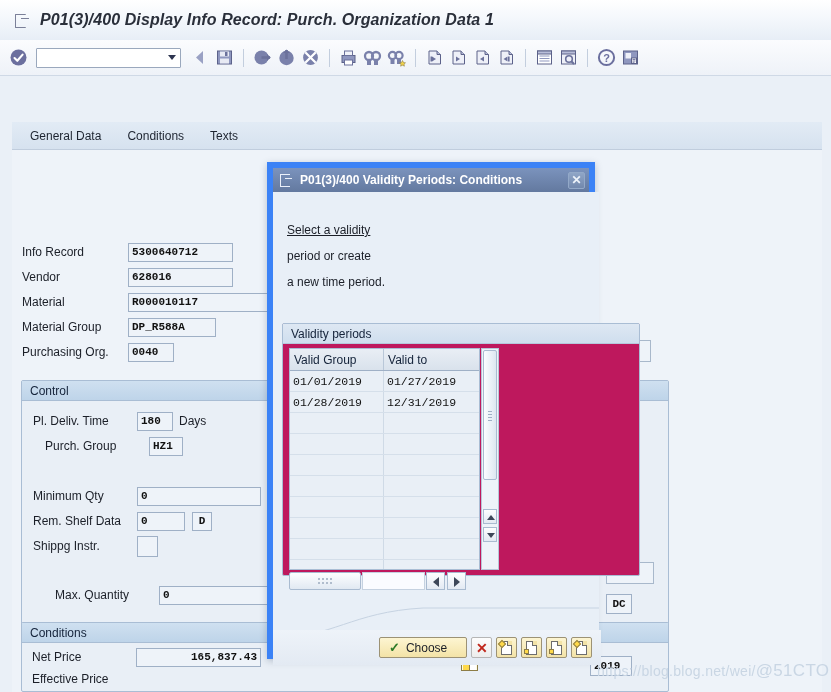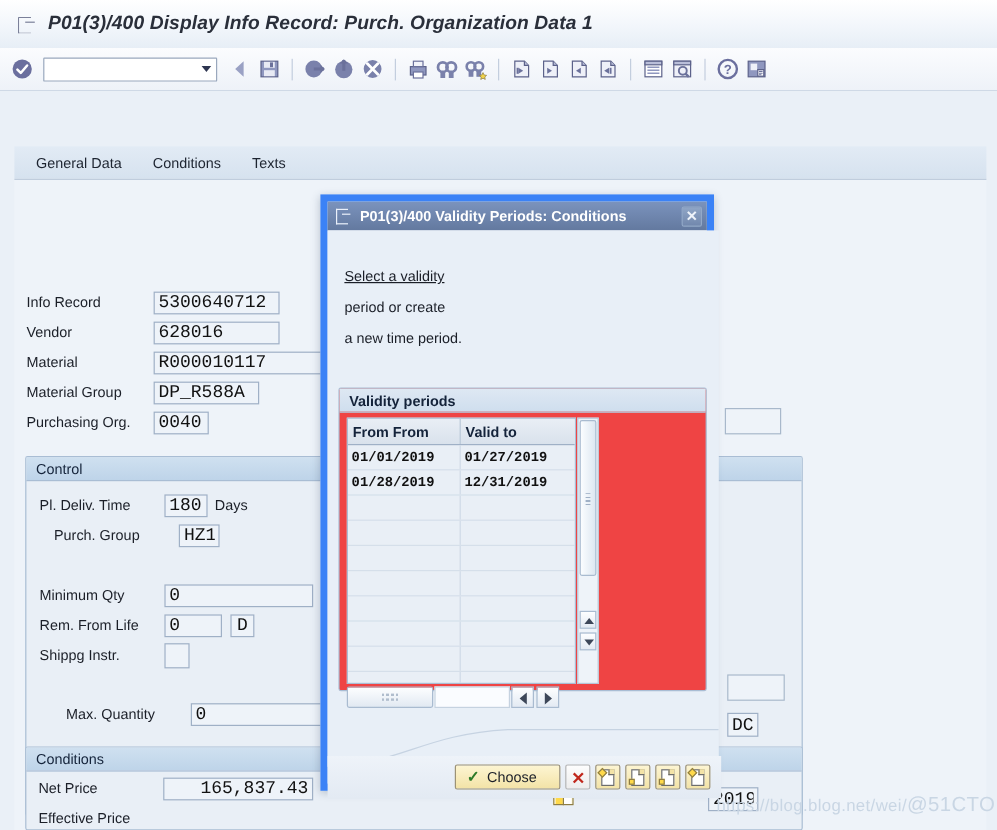--- a/index.html
+++ b/index.html
@@ -108,21 +108,21 @@
   }
 
   
   .fieldrow{ position:absolute; height:20px; display:flex; align-items:center; }
   .flabel{ font-size:12px;color:#1b1f28;white-space:nowrap; }
   .fin{
     height:19px;border:1px solid #9fb0c6;background:#eef3f9;
     font-family:"Liberation Sans", sans-serif;font-size:12px;color:#111;
     padding:0 3px; border-radius:0;
   }
-  .fin.mono{ font-family:"Liberation Mono", monospace; font-size:15px; }
+  .fin.mono{ font-family:"Liberation Mono", monospace; font-size:11px;font-weight:bold; }
   .funit{ font-size:12px;color:#1b1f28;margin-left:6px; }
 
   
   .group{
     position:absolute; border:1px solid #a9bdd4; background:#e9eff6;
     border-radius:2px;
   }
   .group > .gtitle{
     height:20px;background:linear-gradient(to bottom,#cfe0f0,#bed4e9);
     border-bottom:1px solid #a9bdd4;
@@ -153,22 +153,22 @@
     margin-left:auto;width:17px;height:17px;border:1px solid #93a9c8;
     background:linear-gradient(to bottom,#8fa5c6,#7288ad);
     color:#eef3fa;font-size:12px;line-height:15px;text-align:center;border-radius:2px;
     font-weight:bold;cursor:pointer;
   }
   #modal .mbody{ position:absolute;left:0;top:24px;width:326px;height:447px;background:#e8eff7; }
   .minstr{ position:absolute;left:14px;font-size:12px;color:#1b1f28;white-space:nowrap; }
 
   
   #valgroup{
-    position:absolute;left:9px;top:131px;width:307px;height:253px;
-    border:1px solid #a9bdd4;background:#ef4444;border-radius:2px;font-weight:bold;
+    position:absolute;left:9px;top:131px;width:358px;height:253px;
+    border:1px solid #a9bdd4;background:#be185d;border-radius:2px;
   }
   #valgroup .gtitle{
     height:20px;background:linear-gradient(to bottom,#dee8f3,#cfdeee);
     border-bottom:1px solid #b6c8dc;
     font-size:12px;color:#14233a;padding-left:8px;display:flex;align-items:center;
   }
   
   #vtable{ position:absolute;left:6px;top:24px;width:191px;height:222px;
            border:1px solid #a9bdd4;background:#e9eff6;overflow:hidden; }
   #vtable .thead{ display:flex;height:22px;
@@ -453,21 +453,21 @@
         <input class="fin mono" style="width: 34px;" readonly="" value="HZ1">
       </div>
 
 
       <div class="fieldrow" style="left:11px;top:105px;">
         <span class="flabel" style="width:104px">Minimum Qty</span>
         <input class="fin mono" style="width: 124px;" readonly="" value="0">
       </div>
 
       <div class="fieldrow" style="left:11px;top:130px;">
-        <span class="flabel" style="width:104px">Rem. From Life</span>
+        <span class="flabel" style="width:104px">Rem. Shelf Data</span>
         <input class="fin mono" style="width: 48px;" readonly="" value="0">
         <input class="fin mono" style="width: 20px; margin-left: 7px; text-align: center;" readonly="" value="D">
       </div>
 
       <div class="fieldrow" style="left:11px;top:155px;">
         <span class="flabel" style="width:104px">Shippg Instr.</span>
         <input class="fin mono" style="width: 21px; height: 21px;" readonly="" value="">
       </div>
 
       <div class="fieldrow" style="left:11px;top:204px;margin-left:22px;">
@@ -480,21 +480,21 @@
     </div>
 
     <div class="group" id="conditions-group" style="left:9px;top:472px;width:648px;height:70px;">
       <div class="gtitle">Conditions</div>
     </div>
 
     <div class="fieldrow" style="left:20px;top:497px;">
       <span class="flabel" style="width:104px">Net Price</span>
       <input class="fin mono" style="width: 125px; text-align: right;" readonly="" value="165,837.43">
     </div>
-    <div class="fieldrow" style="left:20px;top:522px;">
+    <div class="fieldrow" style="left:20px;top:522px;flex-direction:column;">
       <span class="flabel" style="width:104px">Effective Price</span>
     </div>
 
     <input class="fin mono" style="position: absolute; left: 578px; top: 506px; width: 42px; height: 20px;" readonly="" value="2019">
   </div>
 </div>
 
 <div id="modal">
 
   <div class="mtitle">
@@ -507,21 +507,21 @@
 
     <div class="minstr" style="top:31px;text-decoration:underline;">Select a validity</div>
     <div class="minstr" style="top:57px;">period or create</div>
     <div class="minstr" style="top:83px;">a new time period.</div>
 
     <div id="valgroup">
       <div class="gtitle">Validity periods</div>
 
       <div id="vtable">
         <div class="thead">
-          <div class="th c1">From From</div>
+          <div class="th c1">Valid Group</div>
           <div class="th c2">Valid to</div>
         </div>
 
         <div class="trow">
           <div class="td c1">01/01/2019</div>
           <div class="td c2">01/27/2019</div>
         </div>
         <div class="trow">
           <div class="td c1">01/28/2019</div>
           <div class="td c2">12/31/2019</div>

